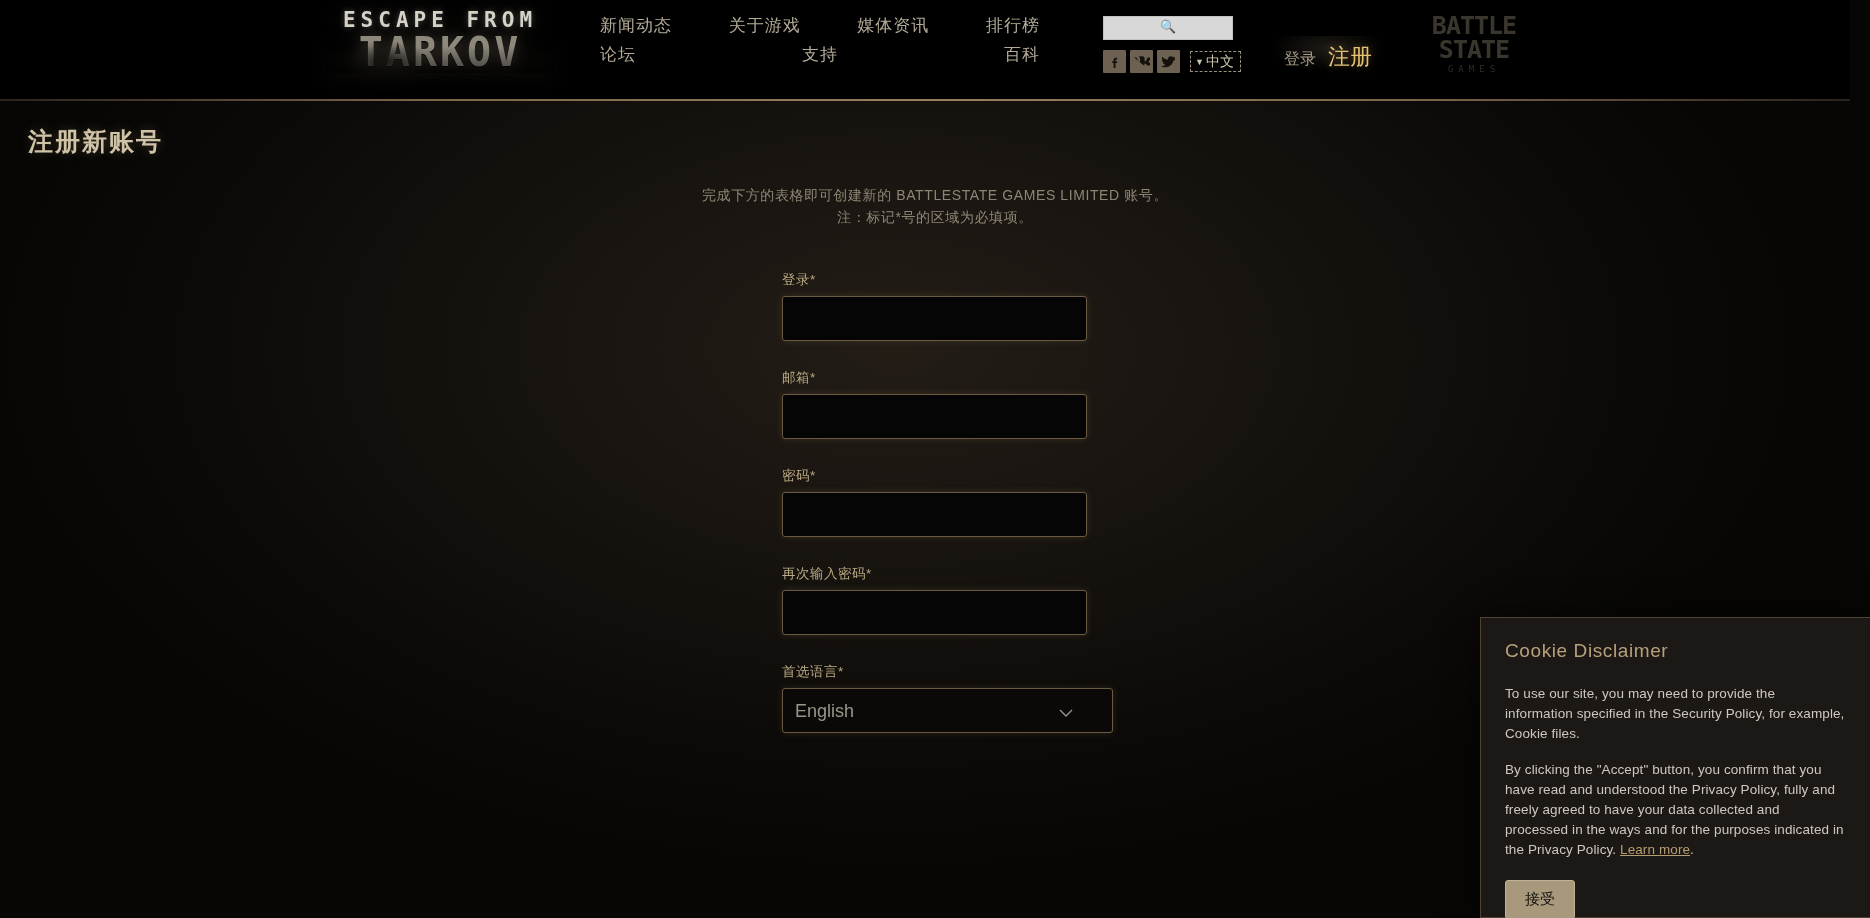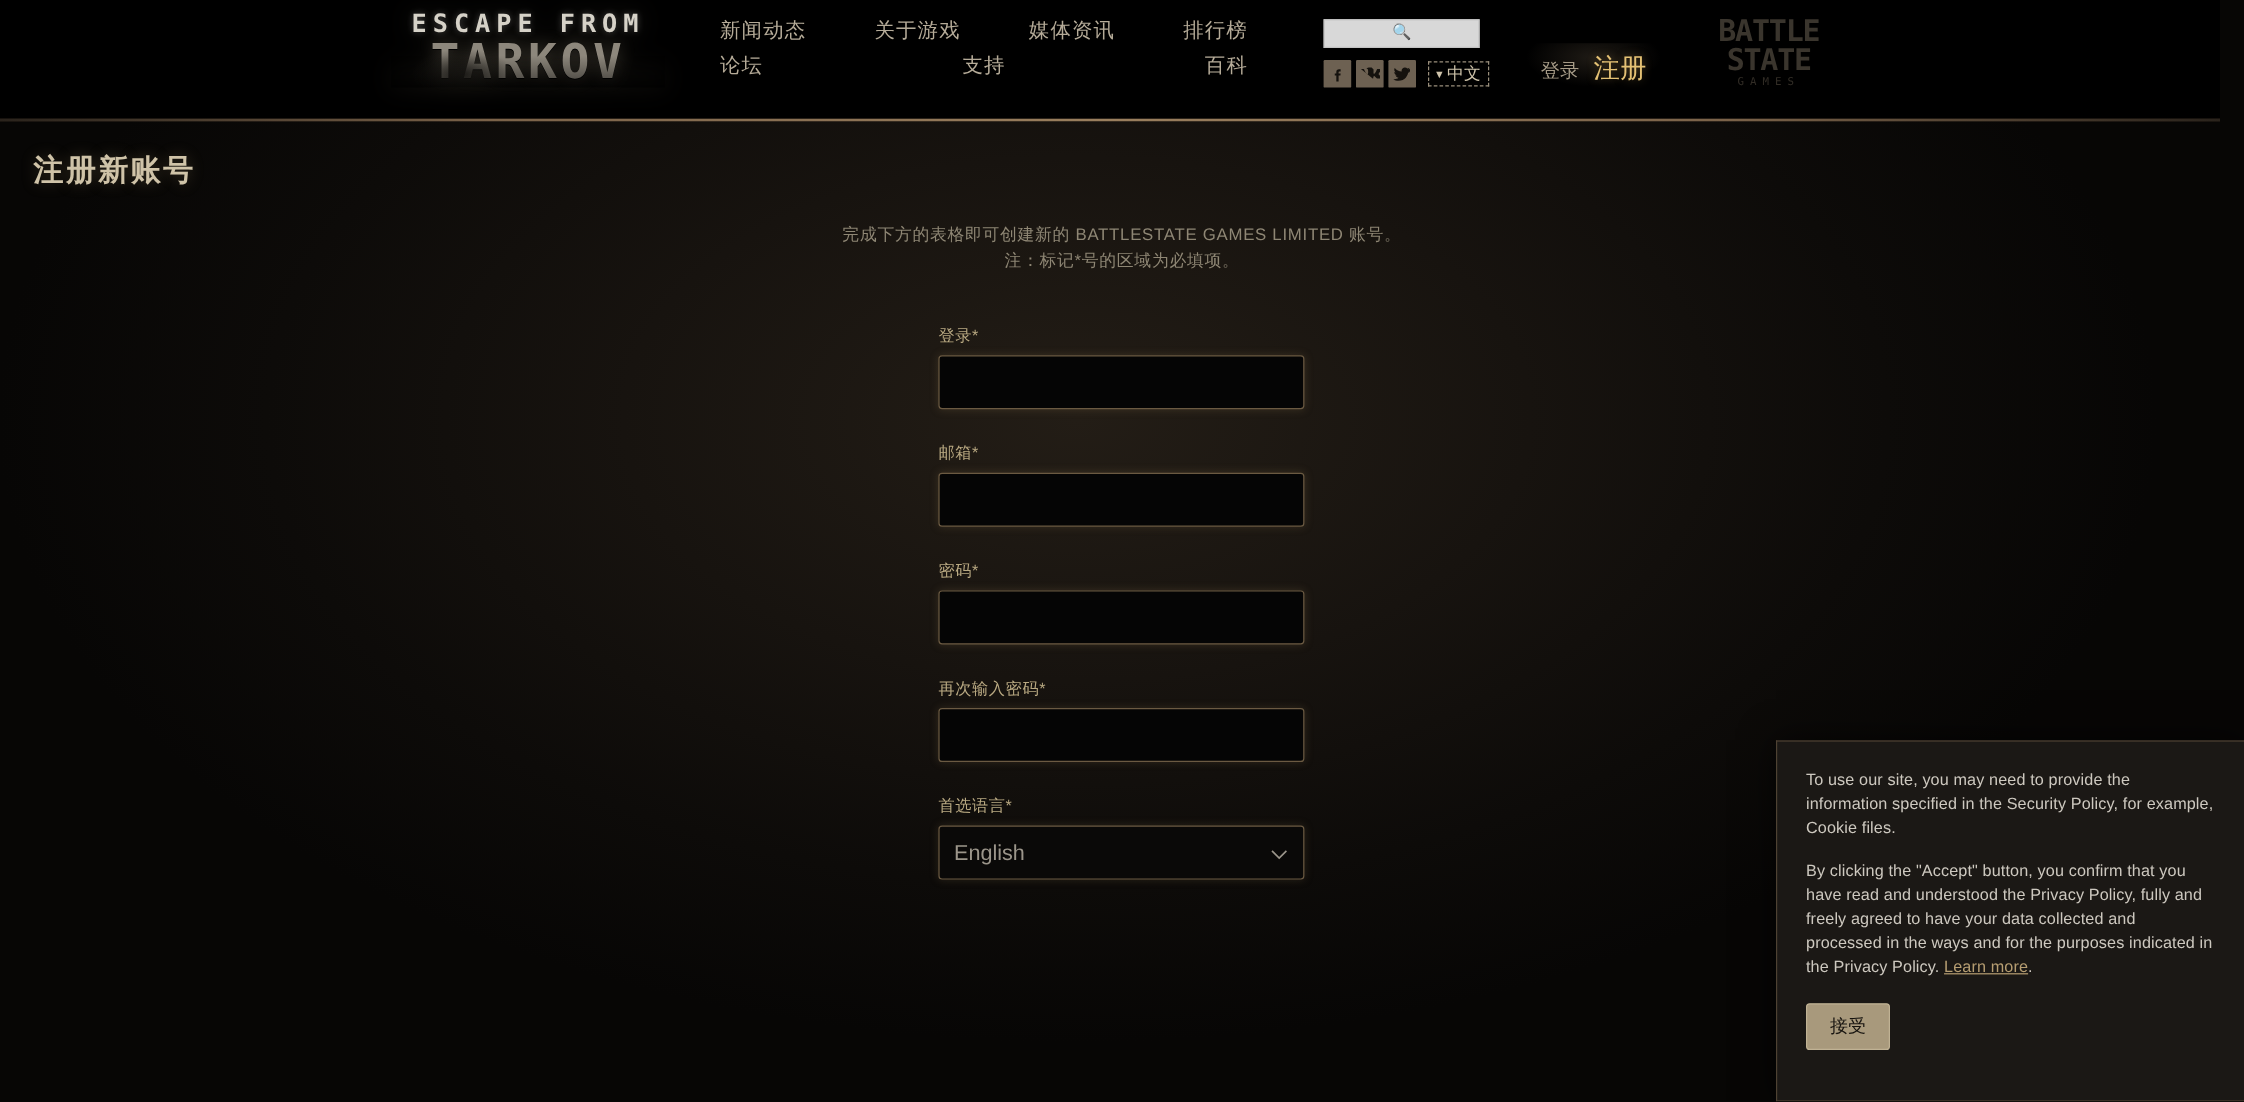--- a/index.html
+++ b/index.html
@@ -215,21 +215,21 @@
     outline: none;
     color: #d8d0bd;
     font-size: 16px;
     padding: 0 12px;
     font-family: "Liberation Sans", sans-serif;
     box-shadow: 0 0 7px rgba(120,98,66,.30);
   }
 
   .select-wrap { position: relative; width: 305px; }
   #lang-select {
-    width: 305px; height: 45px;
+    width: 331px; height: 45px;
     background: #0a0908;
     border: 1px solid #6b5a42;
     border-radius: 3px;
     color: #9b958a;
     font-size: 18px;
     padding: 0 32px 0 12px;
     outline: none;
     appearance: none;
     -webkit-appearance: none;
     font-family: "Liberation Sans", sans-serif;
@@ -386,18 +386,19 @@
               <path d="M1 1l6 6 6-6" stroke="#9b958a" stroke-width="1.4" fill="none"></path>
             </svg>
           </span>
         </div>
       </div>
     </form>
 
   </div>
 
   <div id="cookie-panel">
+    <h2 id="cookie-title">Cookie Disclaimer</h2>
     <p class="cookie-p">To use our site, you may need to provide the information specified in the Security Policy, for example, Cookie files.</p>
     <p class="cookie-p"><span>By clicking the "Accept" button, you confirm that you have read and understood the Privacy Policy, fully and freely agreed to have your data collected and processed in the ways and for the purposes indicated in the Privacy Policy. </span><a id="cookie-learn-more">Learn more</a><span>.</span></p>
     <button id="cookie-accept">接受</button>
   </div>
 
 </div>
 
 </body></html>

